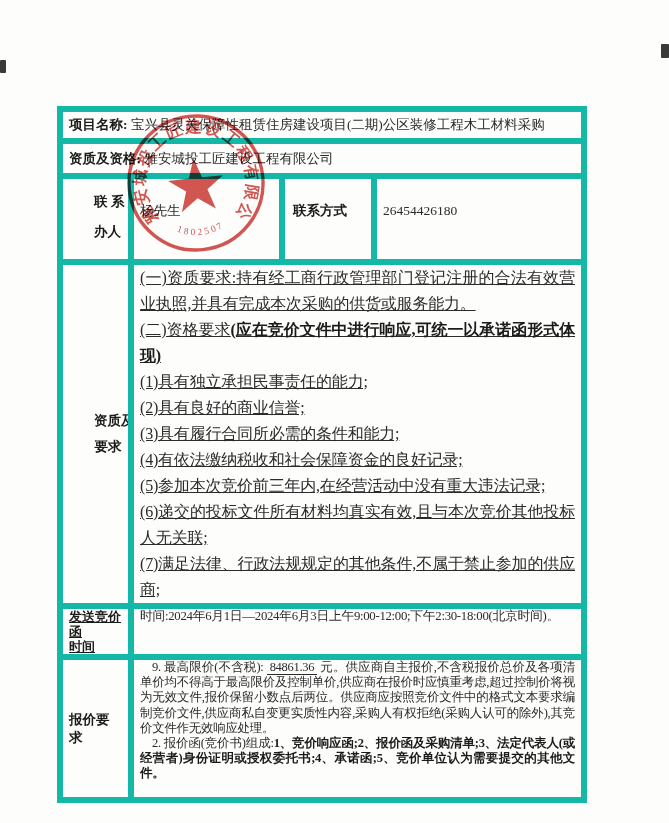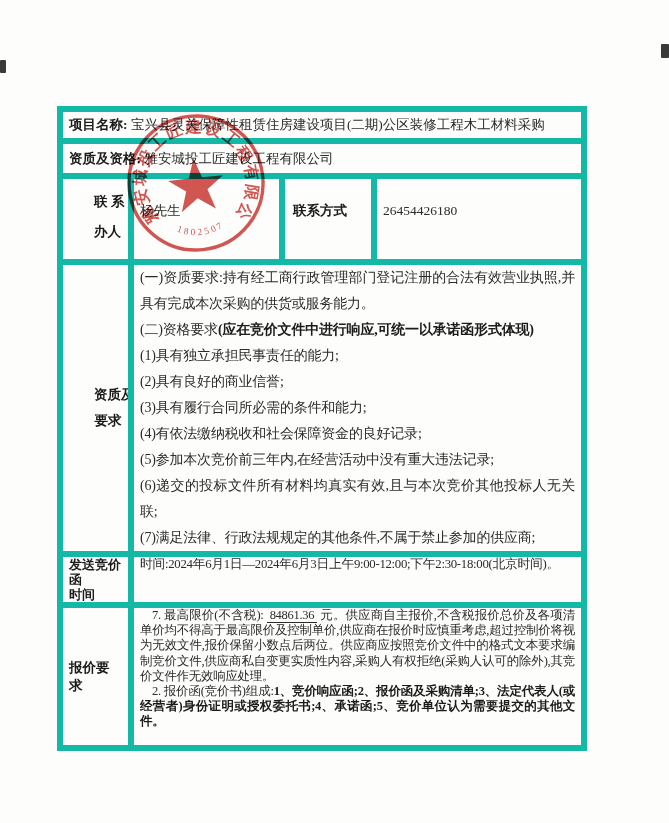--- a/index.html
+++ b/index.html
@@ -50,30 +50,30 @@
   tr.r7 td{height:266px;}
   tr.r8 td{height:30px;vertical-align:top;}
   tr.r9 td{height:137px;vertical-align:top;}
 
   .lab2{line-height:30px;}
   .lab2 div{white-space:nowrap;margin-left:25px;}
   tr.r3 .lab2{padding-top:1px;}
   tr.r5 .lab2{padding-top:4px;}
   tr.r6 .lab2{padding-top:5px;text-align:center;}
   .lab2 .cen{text-align:center;}
-  .labtight div{line-height:15px;}
+  .labtight div{line-height:15px;text-decoration:underline;}
   tr.r8 td.labelcell{padding-top:0px;font-size:13px;}
 
   tr.r3 td.vcell{padding-bottom:16px;margin-left:16px;}
   tr.r3 td.labelcell.lab2{vertical-align:top;padding-top:8px;}
 
   .sched{padding-top:7px;line-height:24px;}
   .gray-red{color:#a29292;}
 
-  .qual{line-height:26px;font-size:14px;letter-spacing:-0.2px;padding:2px 0;}
+  .qual{line-height:26px;font-size:16px;letter-spacing:-0.2px;padding:2px 0;text-decoration:underline;}
   .qual p{margin:0;}
 
   tr.r7 td.labelcell{vertical-align:middle;}
   tr.r7 .lab2{line-height:26px;}
 
   .quote{font-size:12.5px;line-height:15.2px;letter-spacing:-0.3px;padding-top:3px;}
   .quote p{margin:0;text-indent:12px;text-align:justify;}
   .price-u{border-bottom:1px solid #2b2b2b;padding:0 3px;}
 
   .sendtime{line-height:15px;font-size:12.8px;letter-spacing:-0.3px;padding-top:1px;text-align:justify;}
@@ -148,21 +148,21 @@
       <td class="labelcell labtight">
         <div>发送竞价函</div>
         <div>时间</div>
       </td>
       <td colspan="3" class="sendtime content">时间:2024年6月1日—2024年6月3日上午9:00-12:00;下午2:30-18:00(北京时间)。</td>
     </tr>
 
     <tr class="r9">
       <td class="labelcell" style="vertical-align:middle">报价要求</td>
       <td colspan="3" class="quote content">
-        <p><span>7. 最高限价(不含税): </span><span class="price-u">84861.36</span><span> 元。供应商自主报价,不含税报价总价及各项清单价均不得高于最高限价及控制单价,供应商在报价时应慎重考虑,超过控制价将视为无效文件,报价保留小数点后两位。供应商应按照竞价文件中的格式文本要求编制竞价文件,供应商私自变更实质性内容,采购人有权拒绝(采购人认可的除外),其竞价文件作无效响应处理。</span></p>
+        <p><span>9. 最高限价(不含税): </span><span class="price-u">84861.36</span><span> 元。供应商自主报价,不含税报价总价及各项清单价均不得高于最高限价及控制单价,供应商在报价时应慎重考虑,超过控制价将视为无效文件,报价保留小数点后两位。供应商应按照竞价文件中的格式文本要求编制竞价文件,供应商私自变更实质性内容,采购人有权拒绝(采购人认可的除外),其竞价文件作无效响应处理。</span></p>
         <p><span>2. 报价函(竞价书)组成:</span><span class="b">1、竞价响应函;2、报价函及采购清单;3、法定代表人(或经营者)身份证明或授权委托书;4、承诺函;5、竞价单位认为需要提交的其他文件。</span></p>
 
       </td>
     </tr>
   </tbody>
     </table>
 
   <svg class="seal" viewBox="0 0 162 162">
     <circle cx="81" cy="81" r="67" fill="none" stroke="#c9302c" stroke-width="3.4"></circle>
     <polygon points="81,56 87.6,75.9 108.6,76 91.7,88.5 98.1,108.5 81,96.3 63.9,108.5 70.3,88.5 53.4,76 74.4,75.9" fill="#c9302c"></polygon>

